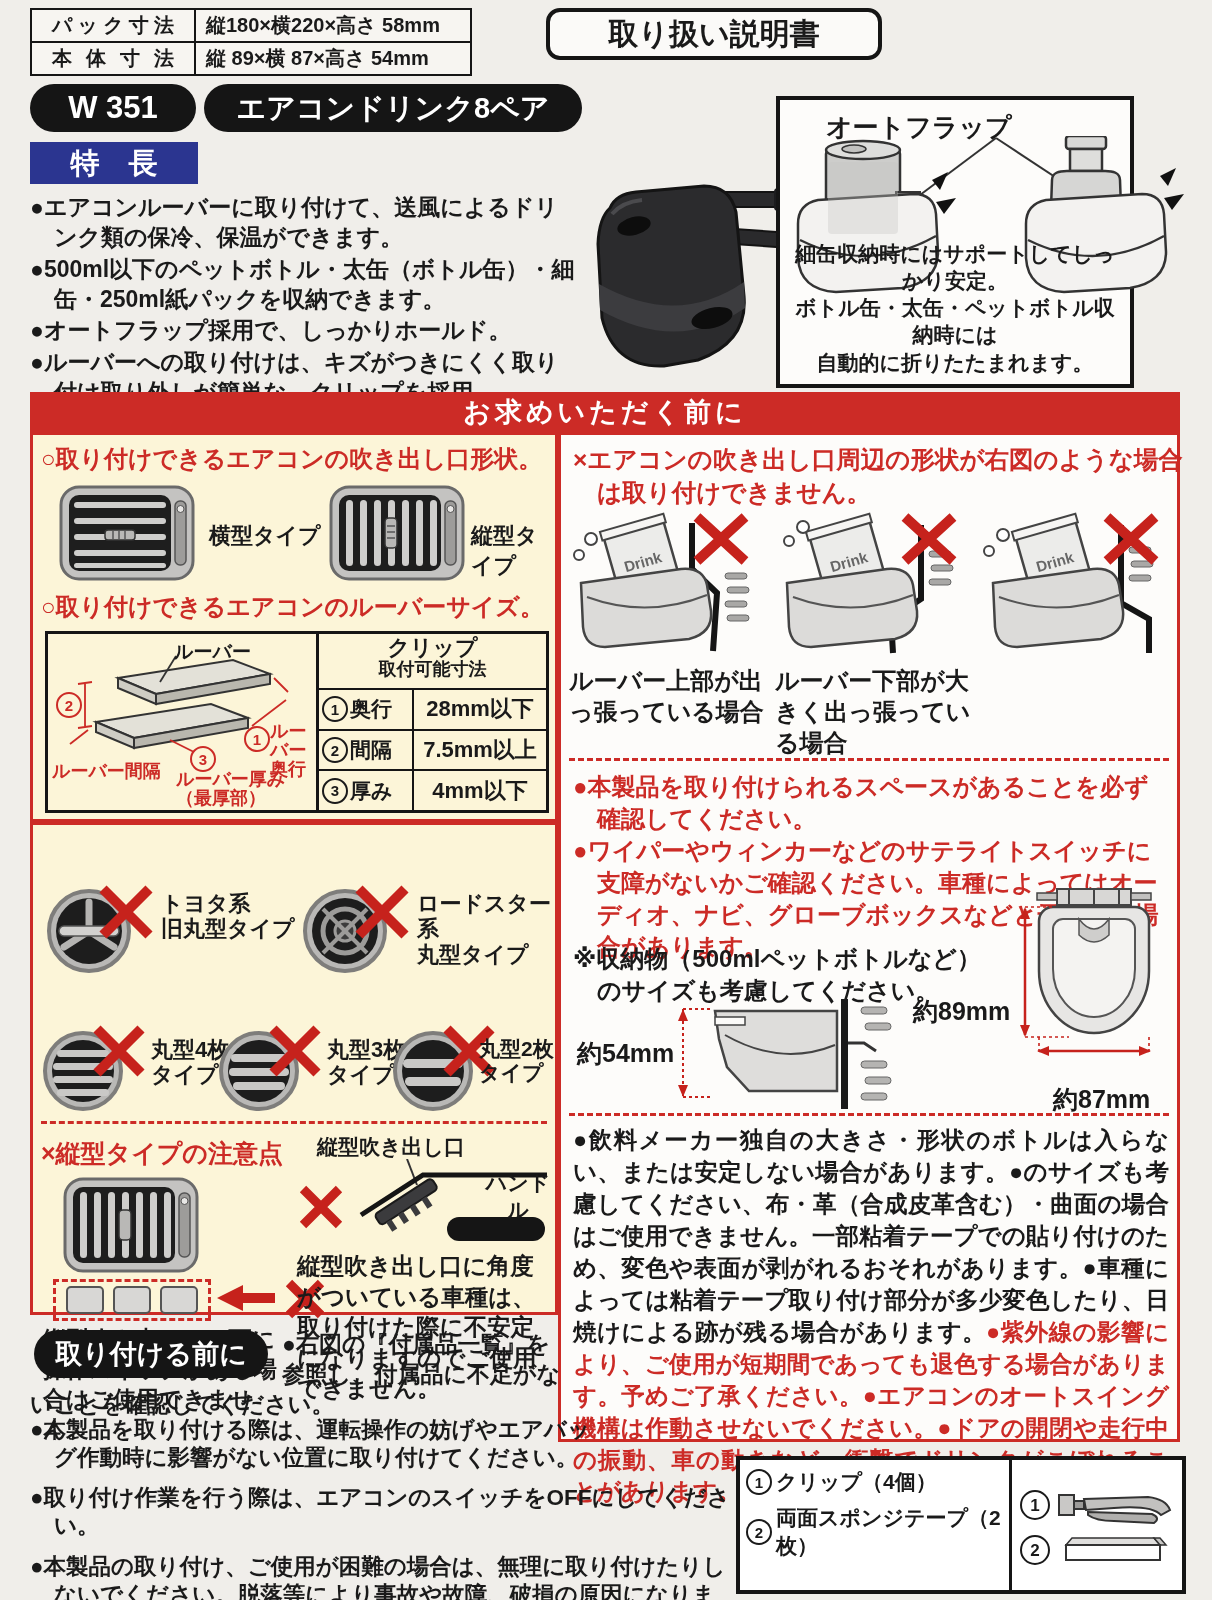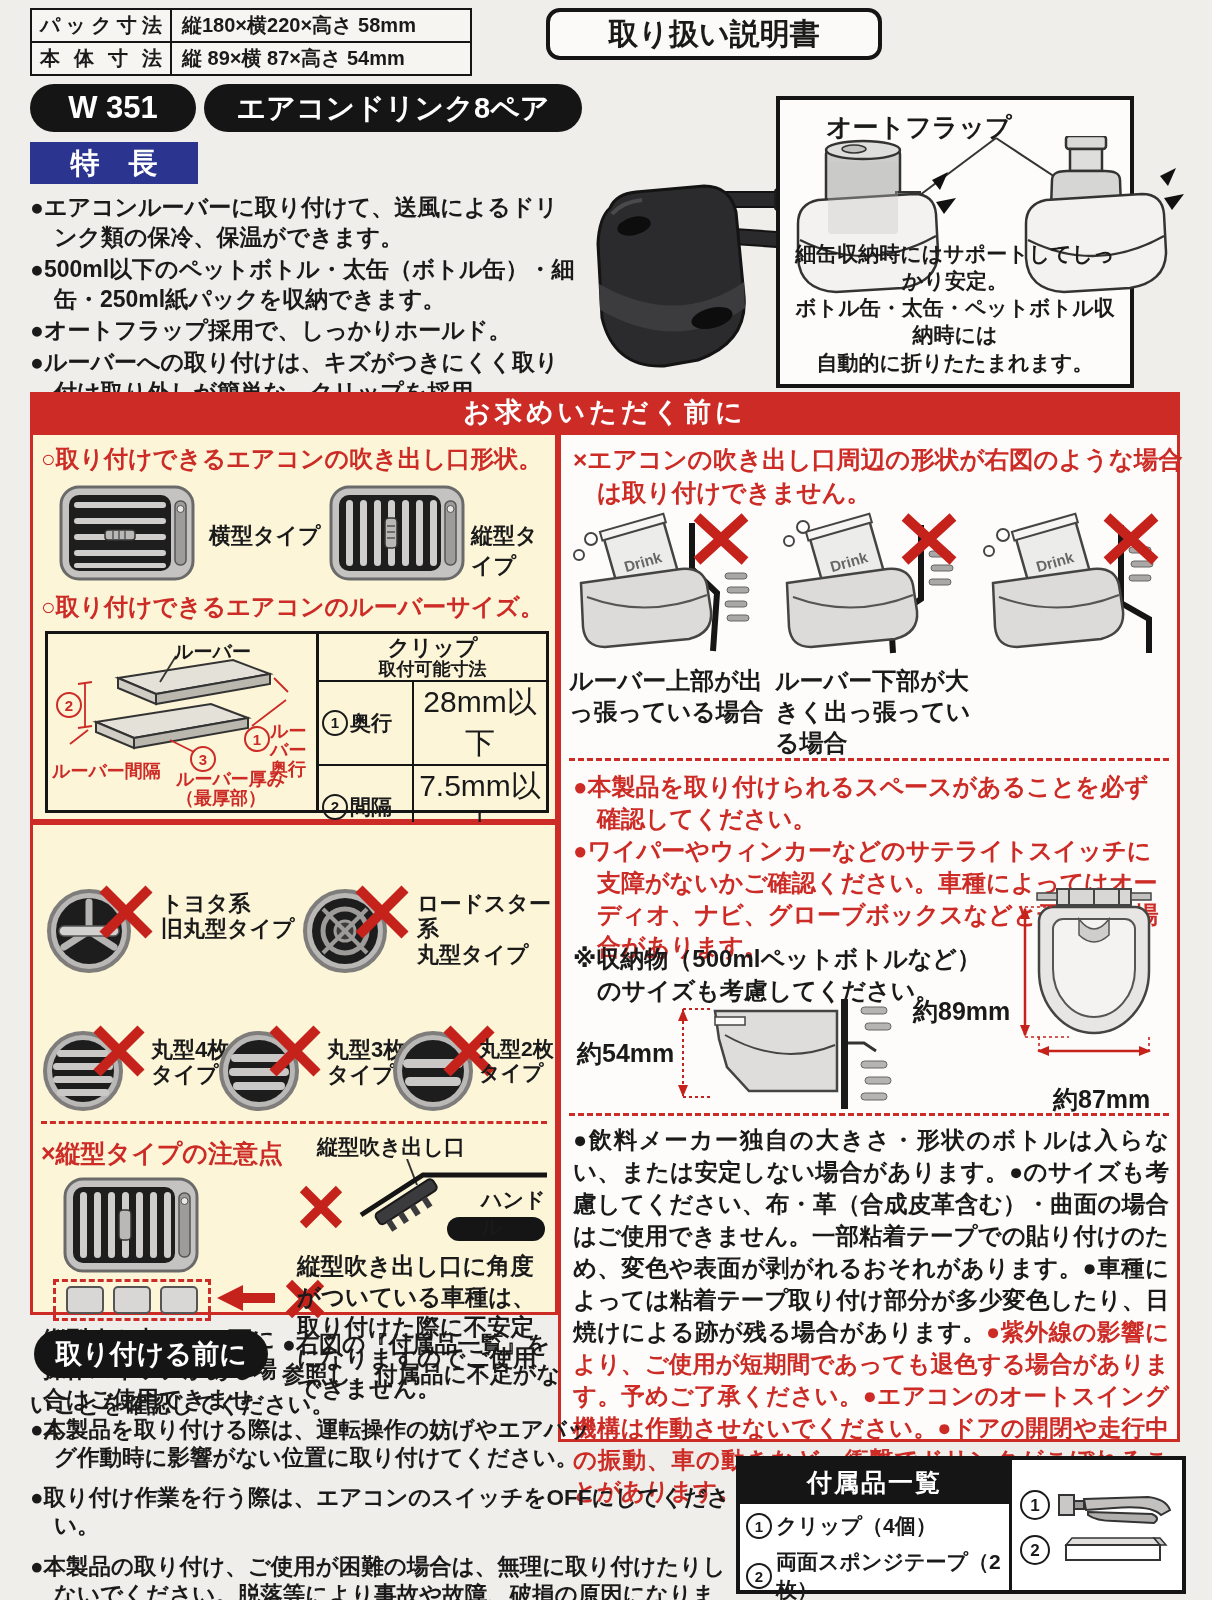--- a/index.html
+++ b/index.html
@@ -7,21 +7,21 @@
         font-family:"Liberation Sans","DejaVu Sans",sans-serif;color:#1a1a1a;}
   .abs{position:absolute;}
   .t-red{color:#cc2b26}
   .hang{padding-left:24px;text-indent:-24px;}
 
   
   .spec-table{left:30px;top:8px;width:438px;border:2.5px solid #151515;background:#f7f5f1;}
   .spec-row{display:flex;border-bottom:2.5px solid #151515;}
   .spec-row:last-child{border-bottom:none;}
   .spec-label{width:122px;border-right:2.5px solid #151515;font-size:20px;font-weight:600;
-              padding:2px 8px;text-align:justify;text-align-last:justify;}
+              padding:2px 20px;text-align:justify;text-align-last:justify;}
   .spec-value{flex:1;font-size:20px;font-weight:600;padding:2px 0 2px 10px;white-space:nowrap;}
 
   .manual-title{left:546px;top:8px;width:328px;height:44px;border:4px solid #151515;border-radius:14px;
                 background:#fbfaf8;font-size:30px;font-weight:700;text-align:center;line-height:44px;}
 
   .pill{background:#151515;color:#fff;border-radius:26px;text-align:center;font-weight:700;}
   .model-badge{left:30px;top:84px;width:166px;height:48px;font-size:31px;line-height:48px;}
   .product-badge{left:204px;top:84px;width:378px;height:48px;font-size:29px;line-height:48px;}
 
   .features-heading{left:30px;top:142px;width:168px;height:42px;background:#2b3590;color:#fff;
@@ -50,21 +50,21 @@
   .size-table{left:12px;top:196px;width:498px;height:176px;border:3px solid #151515;display:flex;}
   .size-diagram{width:268px;border-right:3px solid #151515;position:relative;}
   .size-grid{flex:1;display:flex;flex-direction:column;}
   .size-head{height:52px;border-bottom:2.5px solid #151515;text-align:center;padding-top:2px;}
   .size-head .l1{display:block;font-size:22px;font-weight:700;line-height:1.1;}
   .size-head .l2{display:block;font-size:18px;font-weight:600;line-height:1.1;}
   .size-row{display:flex;flex:1;border-bottom:2.5px solid #151515;align-items:center;}
   .size-row:last-child{border-bottom:none;}
   .size-rl{width:90px;border-right:2.5px solid #151515;display:flex;align-items:center;gap:2px;
            font-size:21px;font-weight:600;padding-left:3px;align-self:stretch;}
-  .size-rv{flex:1;text-align:center;font-size:30px;font-weight:400;}
+  .size-rv{flex:1;text-align:center;font-size:22px;font-weight:700;}
 
   .cnum{display:inline-flex;align-items:center;justify-content:center;width:22px;height:22px;
         border:2px solid currentColor;border-radius:50%;font-size:15px;font-weight:700;line-height:1;flex:0 0 auto;}
   .cnum.red{color:#cc2b26;}
 
   .dlabel{position:absolute;font-size:18px;font-weight:700;color:#cc2b26;line-height:1.05;}
   .dlabel.black{color:#1a1a1a;font-weight:600;}
 
   .dashed{border-top:3px dashed #cc2b26;height:0;}
 
@@ -368,21 +368,21 @@
       <g transform="rotate(-33 112 44)">
         <rect x="78" y="36" width="68" height="13" rx="4" fill="#3b3b3d" stroke="#1a1a1a" stroke-width="2"></rect>
         <rect x="84" y="49" width="6" height="11" fill="#3b3b3d"></rect>
           <rect x="98" y="49" width="6" height="11" fill="#3b3b3d"></rect>
         <rect x="112" y="49" width="6" height="11" fill="#3b3b3d"></rect>
           <rect x="126" y="49" width="6" height="11" fill="#3b3b3d"></rect>
       </g>
       <path d="M8 30 L44 66 M44 30 L8 66" stroke="#c6221c" stroke-width="9"></path>
       <rect x="152" y="58" width="98" height="24" rx="12" fill="#151515"></rect>
     </svg>
-    <div class="abs cap" style="left:448px;top:361px;font-size:21px;">ハンドル</div>
+    <div class="abs cap" style="left:448px;top:344px;font-size:21px;text-align:center;">ハンドル</div>
 
     <svg class="abs" style="left:28px;top:352px;" width="140" height="96" viewBox="0 0 136 96">
       <rect x="2" y="2" width="132" height="92" rx="18" fill="#c4c3c1" stroke="#6a6a6a" stroke-width="3"></rect>
       <rect x="10" y="10" width="102" height="76" rx="10" fill="#1e1e1e"></rect>
       <g fill="#cfcecc">
         <rect x="17" y="15" width="7" height="66" rx="3.5"></rect>
           <rect x="31" y="15" width="7" height="66" rx="3.5"></rect>
         <rect x="45" y="15" width="7" height="66" rx="3.5"></rect>
           <rect x="59" y="15" width="7" height="66" rx="3.5"></rect>
         <rect x="73" y="15" width="7" height="66" rx="3.5"></rect>
@@ -550,21 +550,20 @@
 
   <div class="abs bottom-bullets">
     <p class="hang narrow">●本製品を取り付ける際は、運転操作の妨げやエアバッグ作動時に影響がない位置に取り付けてください。</p>
     <p class="hang">●取り付け作業を行う際は、エアコンのスイッチをOFFにしてください。</p>
     <p class="hang">●本製品の取り付け、ご使用が困難の場合は、無理に取り付けたりしないでください。脱落等により事故や故障、破損の原因になります。</p>
 
   </div>
 
   <div class="abs acc-box">
     <div class="acc-left">
-      <div class="acc-head">付属品一覧</div>
       <div class="acc-list">
         <div class="acc-item">
           <span class="cnum">1</span>
           <span>クリップ（4個）</span>
         </div>
         <div class="acc-item">
           <span class="cnum">2</span>
           <span>両面スポンジテープ（2枚）</span>
         </div>
       </div>

